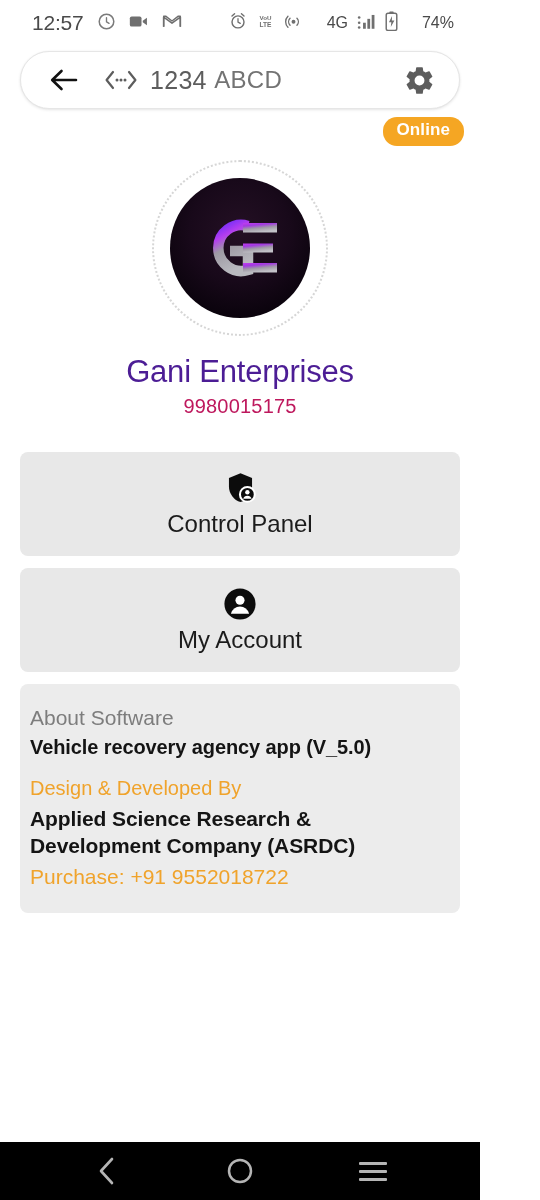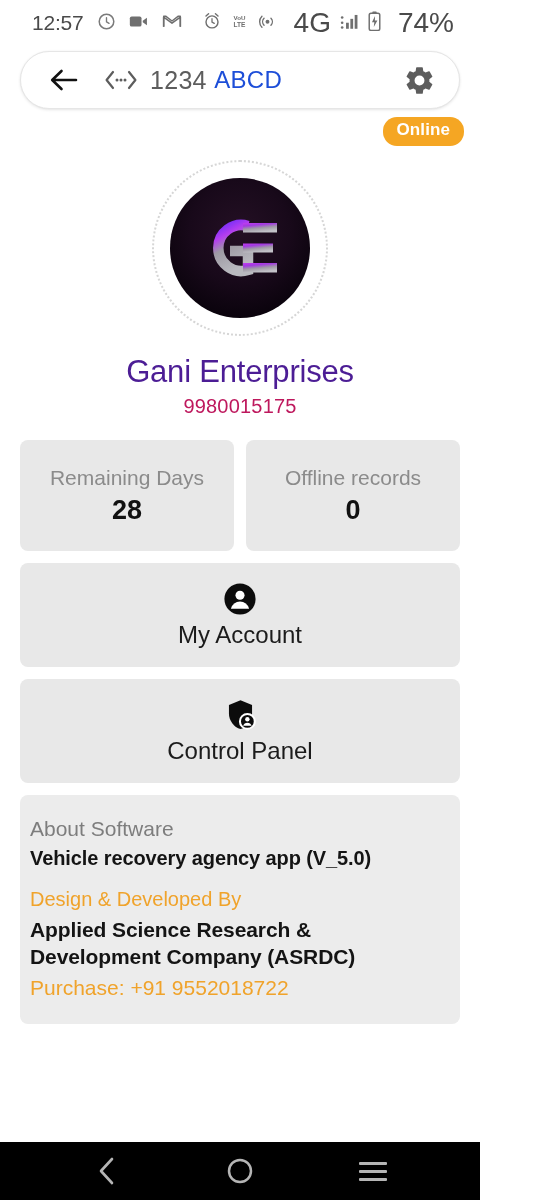--- a/index.html
+++ b/index.html
@@ -38,23 +38,23 @@
   }
   .status-left { gap: 13px; }
   .status-right { gap: 9px; }
   .status-time {
     font-size: 21px;
     color: #4a4a4a;
     letter-spacing: -0.2px;
     font-weight: 400;
   }
   .status-batt-pct {
-    font-size: 28px;
+    font-size: 16px;
     color: #4a4a4a;
-    margin-left: 8px;
+    margin-left: 15px;
   }
   .sicon { display: block; }
 
   
   .header-wrap {
     flex: 0 0 66px;
     padding: 5px 20px 0 20px;
   }
   .header-pill {
     height: 58px;
@@ -80,21 +80,21 @@
   }
   .hp-num {
     font-size: 25px;
     color: #5d5d5d;
     font-weight: 400;
     margin-left: 9px;
     letter-spacing: 0.3px;
   }
   .hp-abcd {
     font-size: 24px;
-    color: #1d4ed8;
+    color: #737373;
     font-weight: 400;
     position: absolute;
     left: 50%;
     transform: translateX(-38%);
     letter-spacing: 0.3px;
   }
   .hp-gear {
     margin-left: auto;
     width: 36px; height: 36px;
     display: flex; align-items: center; justify-content: center;
@@ -415,54 +415,44 @@
           <rect x="58" y="70" width="34" height="9.5" fill="url(#eGrad)"></rect>
         </svg>
       </div>
     </div>
     <div class="biz-name">Gani Enterprises</div>
     <div class="biz-phone">9980015175</div>
   </div>
 
   <div class="content">
 
-    <div class="stat-row">
-      <div class="stat-card">
-        <div class="stat-label">Remaining Days</div>
-        <div class="stat-value">28</div>
-      </div>
-      <div class="stat-card">
-        <div class="stat-label">Offline records</div>
-        <div class="stat-value">0</div>
-      </div>
-    </div>
-
-    <div class="action-card">
-      <span class="action-icon">
-        <svg width="34" height="34" viewBox="0 0 24 24">
-          <circle cx="12" cy="12" r="11" fill="#0c0c0c"></circle>
-          <circle cx="12" cy="9.3" r="3.2" fill="#ffffff"></circle>
-          <path d="M5.6 18.8a6.6 6.6 0 0 1 12.8 0z" fill="#ffffff"></path>
-        </svg>
-      </span>
-      <span class="action-label">My Account</span>
-    </div>
 
     <div class="action-card">
       <span class="action-icon">
         <svg width="33" height="33" viewBox="0 0 24 24">
           <path d="M12 1.6 3.6 5.1v6.2c0 5.2 3.6 10.1 8.4 11.3 4.8-1.2 8.4-6.1 8.4-11.3V5.1z" fill="#0c0c0c"></path>
           <circle cx="17" cy="17" r="5.4" fill="#0c0c0c" stroke="#ffffff" stroke-width="1.5"></circle>
           <circle cx="17" cy="15.4" r="1.6" fill="#ffffff"></circle>
           <path d="M13.9 20.2a3.3 3.3 0 0 1 6.2 0z" fill="#ffffff"></path>
         </svg>
       </span>
       <span class="action-label">Control Panel</span>
     </div>
 
+    <div class="action-card">
+      <span class="action-icon">
+        <svg width="34" height="34" viewBox="0 0 24 24">
+          <circle cx="12" cy="12" r="11" fill="#0c0c0c"></circle>
+          <circle cx="12" cy="9.3" r="3.2" fill="#ffffff"></circle>
+          <path d="M5.6 18.8a6.6 6.6 0 0 1 12.8 0z" fill="#ffffff"></path>
+        </svg>
+      </span>
+      <span class="action-label">My Account</span>
+    </div>
+
     <div class="about-card">
       <div class="about-heading">About Software</div>
       <div class="about-product">Vehicle recovery agency app (V_5.0)</div>
       <div class="about-devby">Design &amp; Developed By</div>
       <div class="about-company">Applied Science Research &amp; Development Company (ASRDC)</div>
       <div class="about-purchase">Purchase: +91 9552018722</div>
     </div>
 
   </div>
 

